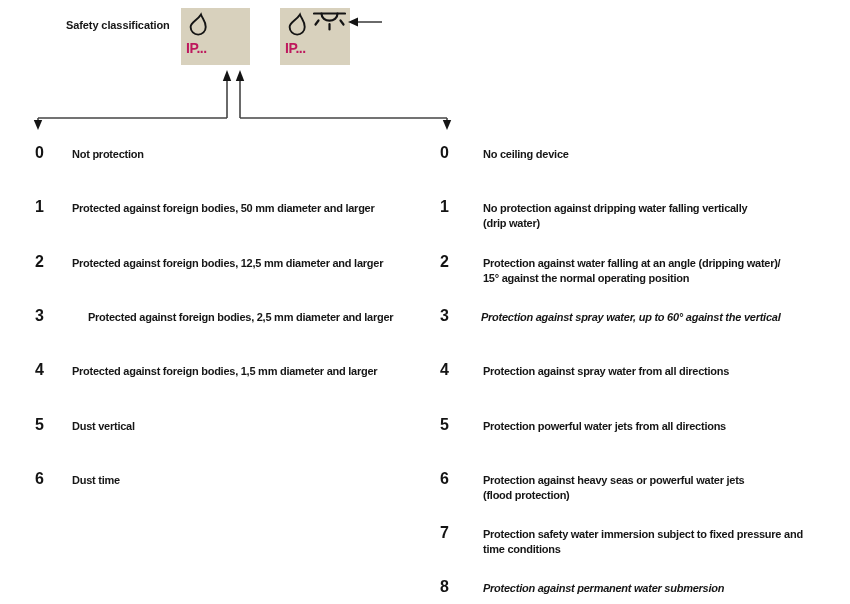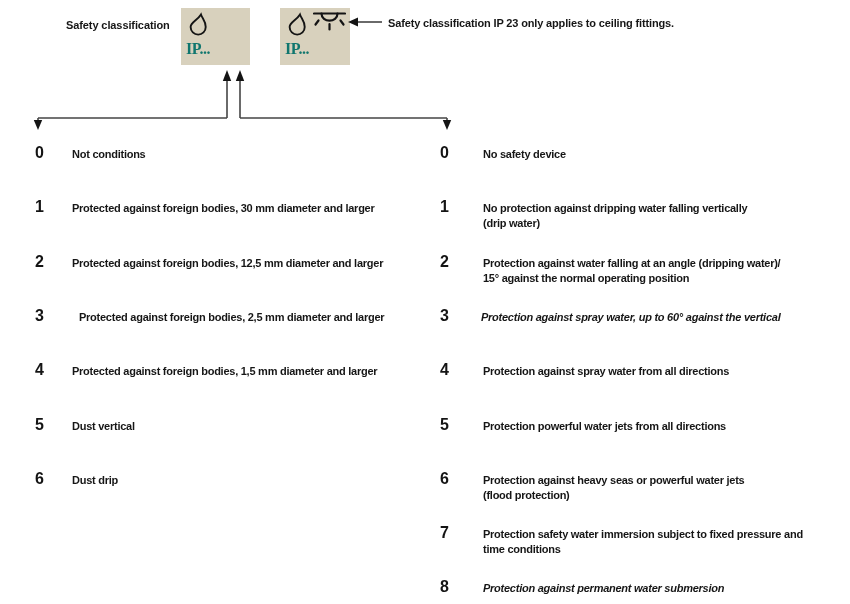--- a/index.html
+++ b/index.html
@@ -36,24 +36,24 @@
     width: 24px; height: 27px;
   }
   .lamp-icon {
     position: absolute;
     left: 33px; top: 3px;
     width: 33px; height: 27px;
   }
   .ip-code {
     position: absolute;
     left: 5px; top: 32px;
-    font-family: Liberation Serif, serif;
-    font-size: 16px; font-weight: bold;
+    font-family: Liberation Sans, sans-serif;
+    font-size: 14px; font-weight: bold;
     letter-spacing: -0.5px;
-    color: #0f766e;
+    color: #be185d;
   }
   .note {
     position: absolute;
     left: 388px; top: 16px;
     width: 320px;
     font-size: 11px; font-weight: bold;
     letter-spacing: -0.15px;
     line-height: 14px;
     color: #161616;
   }
@@ -109,21 +109,20 @@
     <svg class="lamp-icon" viewBox="0 0 33 27">
       <line class="icon-stroke" x1="1" y1="2.5" x2="32" y2="2.5"></line>
       <path class="icon-stroke" d="M8.5 2.5 C 8.5 12 24.5 12 24.5 2.5"></path>
       <line class="icon-stroke" x1="5.5" y1="9.5" x2="2.5" y2="13.5"></line>
       <line class="icon-stroke" x1="16.5" y1="13" x2="16.5" y2="18.5"></line>
       <line class="icon-stroke" x1="27.5" y1="9.5" x2="30.5" y2="13.5"></line>
     </svg>
     <div class="ip-code">IP...</div>
   </div>
 
-  <div class="note">Safety classification IP 23 only applies to ceiling fittings.</div>
 
   <svg class="connectors">
 
     <g>
       <line class="ln" x1="357" y1="22" x2="382" y2="22"></line>
       <polygon class="ah" points="348,22 358,17.6 358,26.4"></polygon>
     </g>
 
     <g>
       <line class="ln" x1="227" y1="118" x2="227" y2="79"></line>
@@ -143,52 +142,52 @@
     <g>
       <line class="ln" x1="240" y1="118" x2="447" y2="118"></line>
       <line class="ln" x1="447" y1="118" x2="447" y2="122"></line>
       <polygon class="ah" points="447,130 442.8,120 451.2,120"></polygon>
     </g>
   </svg>
 
   <div id="left-col" class="col-wrap">
       <div class="rating-row" style="top: 145px;">
         <span class="row-num" style="left: 35px;">0</span>
-        <span class="row-text" style="left: 72px;">Not conditions</span>
+        <span class="row-text" style="left: 72px;">Not protection</span>
       </div>
       <div class="rating-row" style="top: 199px;">
         <span class="row-num" style="left: 35px;">1</span>
-        <span class="row-text" style="left: 72px;">Protected against foreign bodies, 30 mm diameter and larger</span>
+        <span class="row-text" style="left: 72px;">Protected against foreign bodies, 50 mm diameter and larger</span>
       </div>
       <div class="rating-row" style="top: 254px;">
         <span class="row-num" style="left: 35px;">2</span>
         <span class="row-text" style="left: 72px;">Protected against foreign bodies, 12,5 mm diameter and larger</span>
       </div>
       <div class="rating-row" style="top: 308px;">
         <span class="row-num" style="left: 35px;">3</span>
-        <span class="row-text" style="left: 71px; padding-left: 8px;">Protected against foreign bodies, 2,5 mm diameter and larger</span>
+        <span class="row-text" style="left: 80px; padding-left: 8px;">Protected against foreign bodies, 2,5 mm diameter and larger</span>
       </div>
       <div class="rating-row" style="top: 362px;">
         <span class="row-num" style="left: 35px;">4</span>
         <span class="row-text" style="left: 72px;">Protected against foreign bodies, 1,5 mm diameter and larger</span>
       </div>
       <div class="rating-row" style="top: 417px;">
         <span class="row-num" style="left: 35px;">5</span>
         <span class="row-text" style="left: 72px;">Dust vertical</span>
       </div>
       <div class="rating-row" style="top: 471px;">
         <span class="row-num" style="left: 35px;">6</span>
-        <span class="row-text" style="left: 72px;">Dust drip</span>
+        <span class="row-text" style="left: 72px;">Dust time</span>
       </div>
     </div>
 
   <div id="right-col" class="col-wrap">
       <div class="rating-row" style="top: 145px;">
         <span class="row-num" style="left: 440px;">0</span>
-        <span class="row-text" style="left: 483px;">No safety device</span>
+        <span class="row-text" style="left: 483px;">No ceiling device</span>
       </div>
       <div class="rating-row" style="top: 199px;">
         <span class="row-num" style="left: 440px;">1</span>
         <span class="row-text" style="left: 483px;">No protection against dripping water falling vertically
 (drip water)</span>
       </div>
       <div class="rating-row" style="top: 254px;">
         <span class="row-num" style="left: 440px;">2</span>
         <span class="row-text" style="left: 483px;">Protection against water falling at an angle (dripping water)/
 15° against the normal operating position</span>

